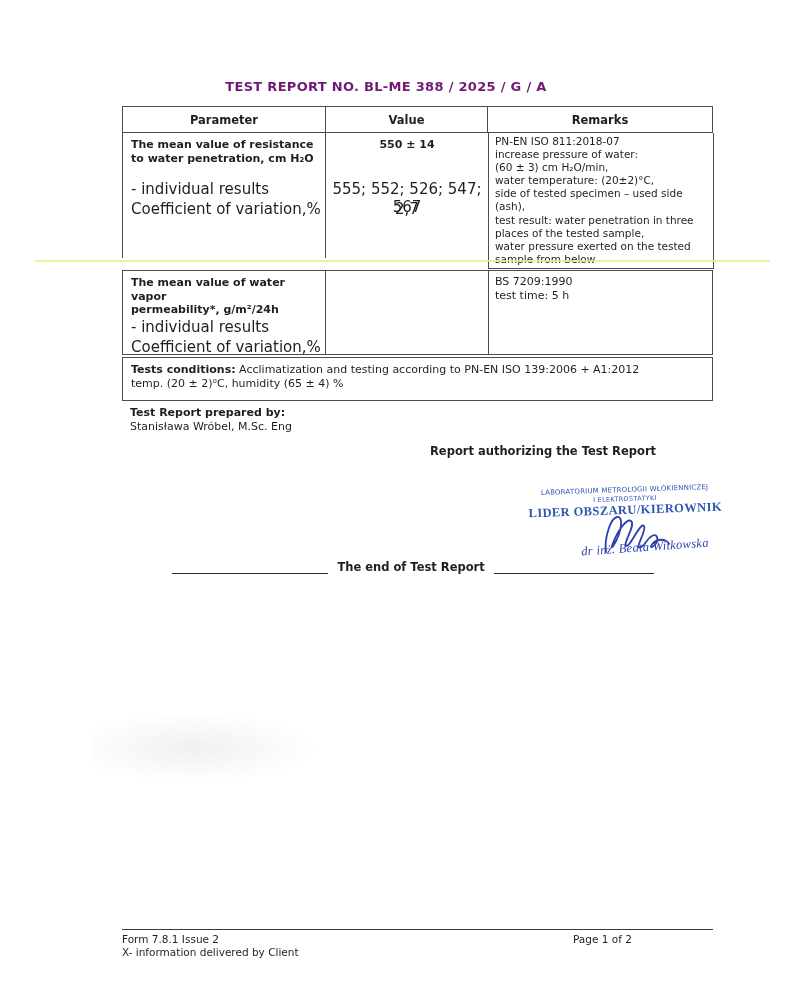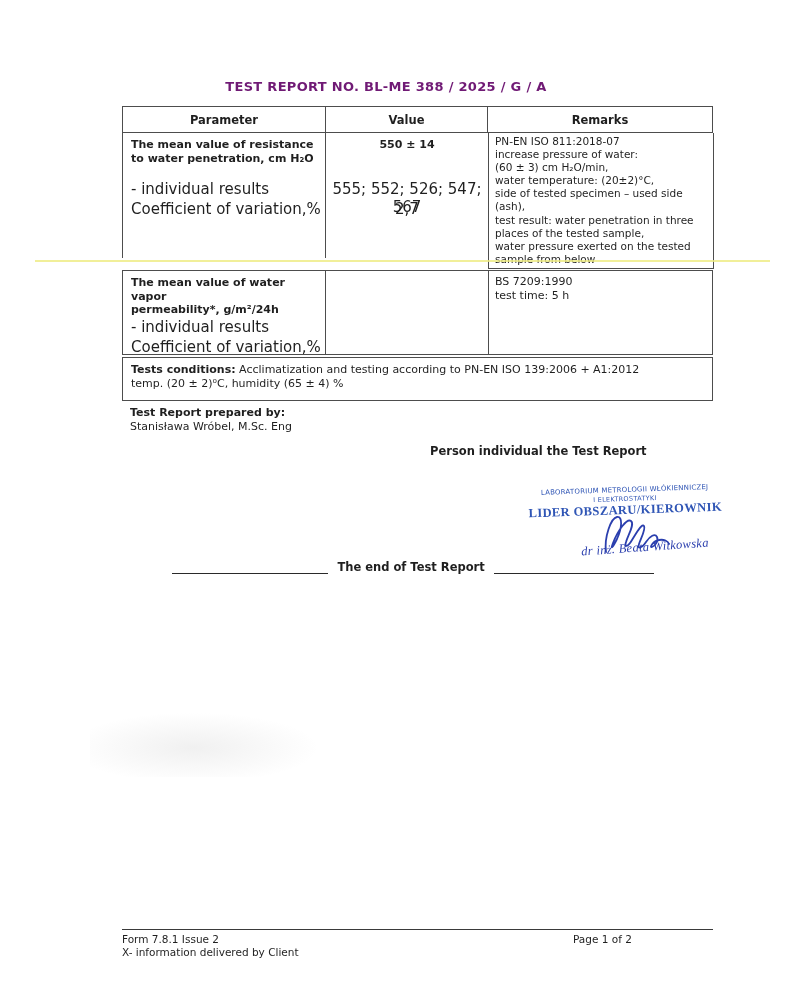--- a/index.html
+++ b/index.html
@@ -119,21 +119,21 @@
 
   </div>
 
   <div class="yellow-line"></div>
 
   <div class="prepared">
     <div class="lbl">Test Report prepared by:</div>
     <div>Stanisława Wróbel, M.Sc. Eng</div>
   </div>
 
-  <div class="authorizing">Person individual the Test Report</div>
+  <div class="authorizing">Report authorizing the Test Report</div>
 
   <div class="stamp">
     <div class="s1">LABORATORIUM METROLOGII WŁÓKIENNICZEJ</div>
     <div class="s2">I ELEKTROSTATYKI</div>
     <div class="s3">LIDER OBSZARU/KIEROWNIK</div>
   </div>
 
   <svg class="scribble" viewBox="0 0 72 42">
     <path d="M5,39 C3,24 10,5 16,4 C22,3 21,15 16,26 C12,34 9,38 12,30 C17,17 26,5 30,8 C34,11 27,22 25,29 C23,35 27,34 31,27 C36,19 41,10 43,13 C45,16 40,25 38,31 C36,37 41,35 45,29 C49,23 54,20 56,24 C58,28 54,33 51,34 C48,35 52,28 58,27 C63,26 67,28 68,31" fill="none" stroke="#2b3fae" stroke-width="1.8" stroke-linecap="round"></path>
   </svg>

